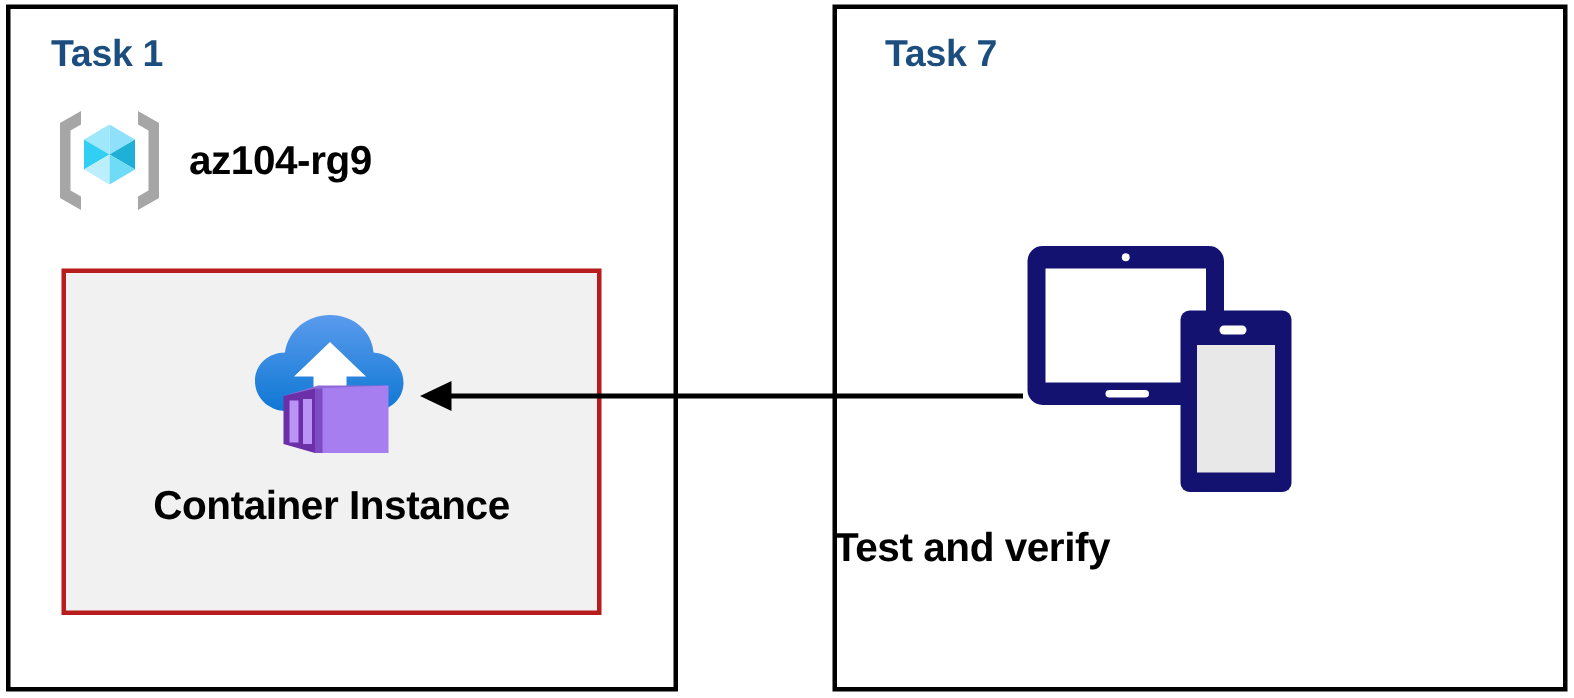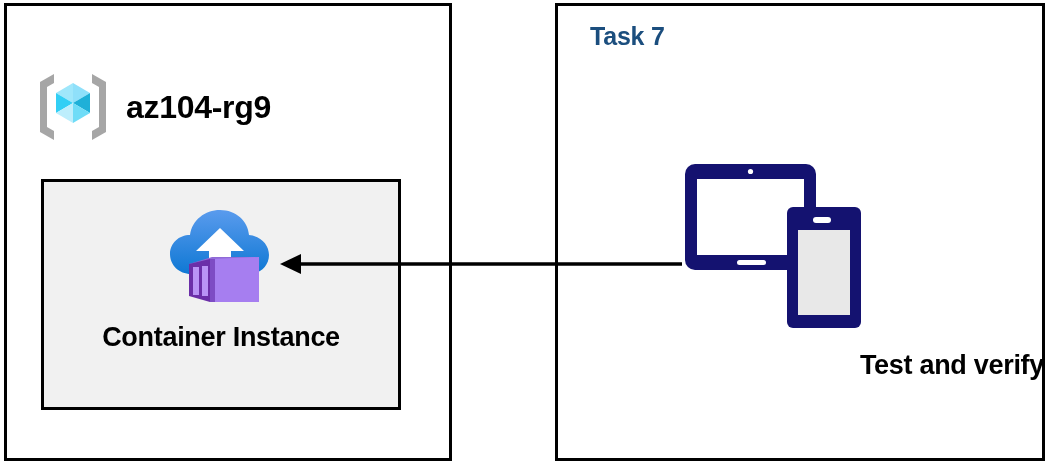--- a/index.html
+++ b/index.html
@@ -53,36 +53,36 @@
   #rg-row {
     position: absolute;
     left: 27px;
     top: 62px;
     display: flex;
     align-items: center;
     gap: 14px;
   }
   #rg-icon { width: 78px; height: 78px; display: block; }
   #rg-label {
-    font-size: 32px;
+    font-size: 27px;
     font-weight: bold;
     color: #000000;
     white-space: nowrap;
     letter-spacing: -0.3px;
   }
 
   
   #container-card {
     position: absolute;
     left: 34px;
     top: 173px;
     width: 360px;
     height: 231px;
     background: #f1f1f1;
-    border: 3px solid #000000;
+    border: 3px solid #b91c1c;
     box-sizing: border-box;
   }
   #aci-icon {
     position: absolute;
     left: 122px;
     top: 20px;
     width: 108px;
     height: 102px;
     display: block;
   }
@@ -116,36 +116,37 @@
     top: 162px;
     width: 180px;
     height: 168px;
     display: block;
   }
   #devices-label {
     position: absolute;
     left: 556px;
     top: 350px;
     width: 488px;
-    text-align: right;
+    text-align: left;
     font-size: 27px;
     font-weight: bold;
     color: #000000;
     letter-spacing: -0.3px;
     white-space: nowrap;
   }
 </style>
 </head>
 <body>
 
 <div id="diagram-root">
 
   
   <div class="panel" id="panel-task1">
 
+    <div class="panel-title" id="title-task1">Task 1</div>
 
     <div id="rg-row">
       <span>
         <svg id="rg-icon" viewBox="0 0 78 78" xmlns="http://www.w3.org/2000/svg">
 
           <path d="M20 6 L6 14 L6 64 L20 72 L20 63 L13 59 L13 19 L20 15 Z" fill="#a6a6a6"></path>
 
           <path d="M58 6 L72 14 L72 64 L58 72 L58 63 L65 59 L65 19 L58 15 Z" fill="#a6a6a6"></path>
 
           <path d="M39 15 L22 25 L39 35 Z" fill="#9fe7fb"></path>

